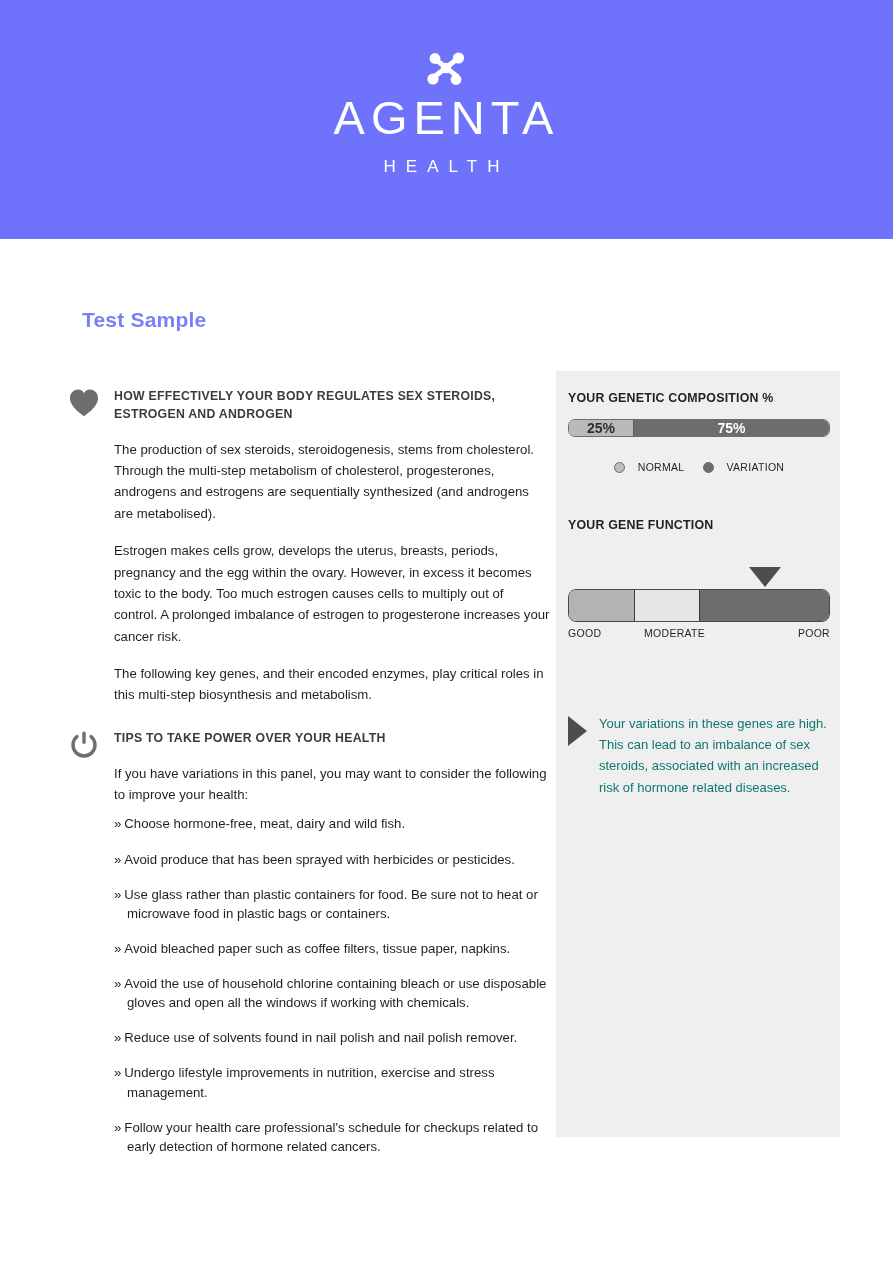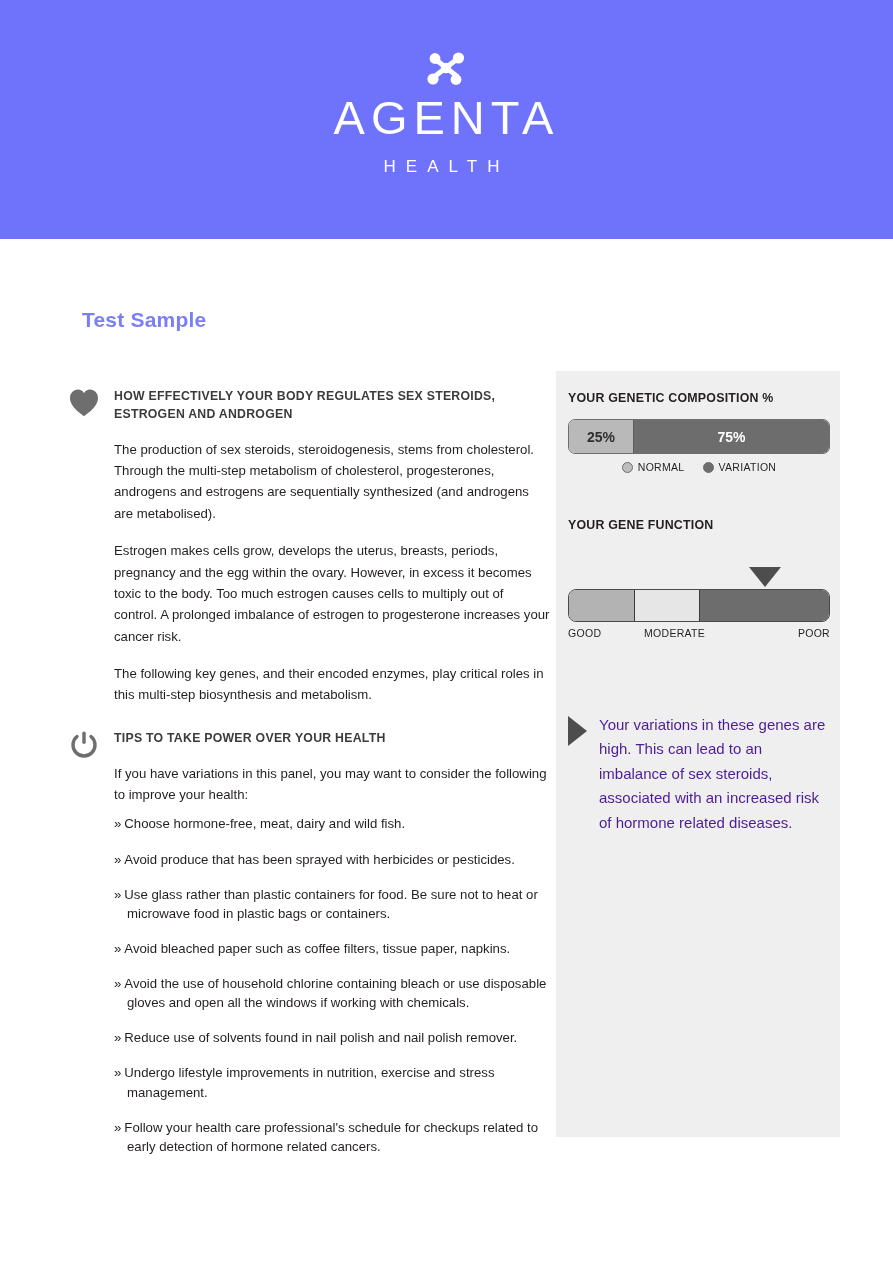--- a/index.html
+++ b/index.html
@@ -140,21 +140,21 @@
   }
   #gc-head { left: 12px; top: 20px; }
   #gf-head { left: 12px; top: 147px; }
 
   
   .comp-bar {
     position: absolute;
     left: 12px;
     top: 48px;
     width: 262px;
-    height: 35px;
+    height: 18px;
     border-radius: 7px;
     overflow: hidden;
     display: flex;
     border: 1px solid #6d6d6d;
     box-sizing: border-box;
   }
   .comp-seg {
     display: flex;
     align-items: center;
     justify-content: center;
@@ -179,21 +179,21 @@
     top: 90px;
     width: 262px;
     display: flex;
     justify-content: center;
     gap: 18px;
     align-items: center;
   }
   .legend-item {
     display: flex;
     align-items: center;
-    gap: 5px;
+    gap: 13px;
     font-size: 10.5px;
     letter-spacing: 0.3px;
     color: #231f20;
   }
   .dot {
     width: 11px;
     height: 11px;
     border-radius: 50%;
     border: 1px solid #6d6d6d;
     box-sizing: border-box;
@@ -260,23 +260,23 @@
     flex: 0 0 auto;
     margin-top: 3px;
     margin-right: 12px;
     width: 0;
     height: 0;
     border-top: 15px solid transparent;
     border-bottom: 15px solid transparent;
     border-left: 19px solid #4d4d4d;
   }
   .callout-text {
-    font-size: 15px;
+    font-size: 13px;
     line-height: 1.63;
-    color: #4c1d95;
+    color: #0f766e;
   }
 </style>
 </head>
 <body>
 
 <div class="header-band">
   <div class="logo-block">
     <svg class="logo-mark" viewBox="0 0 42 34">
       <circle cx="9" cy="6.5" r="5.4" fill="#ffffff"></circle>
       <circle cx="32.5" cy="6" r="5.6" fill="#ffffff"></circle>

